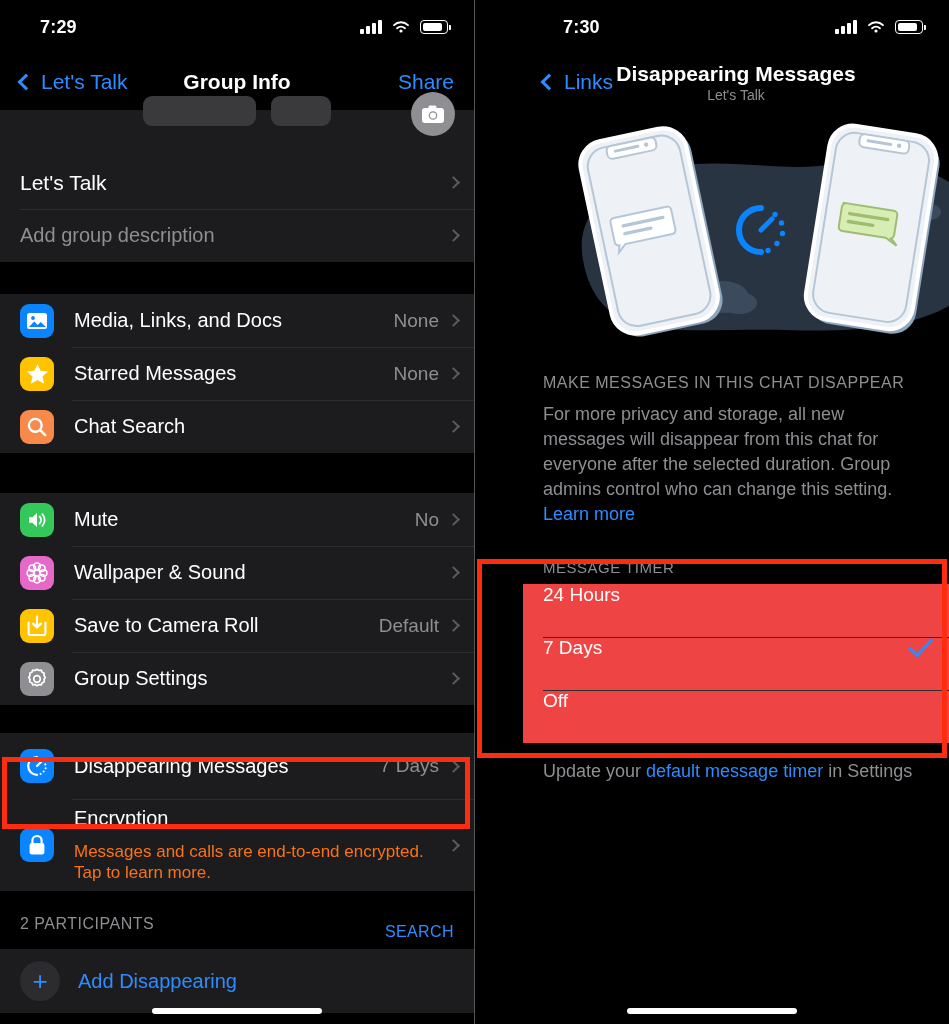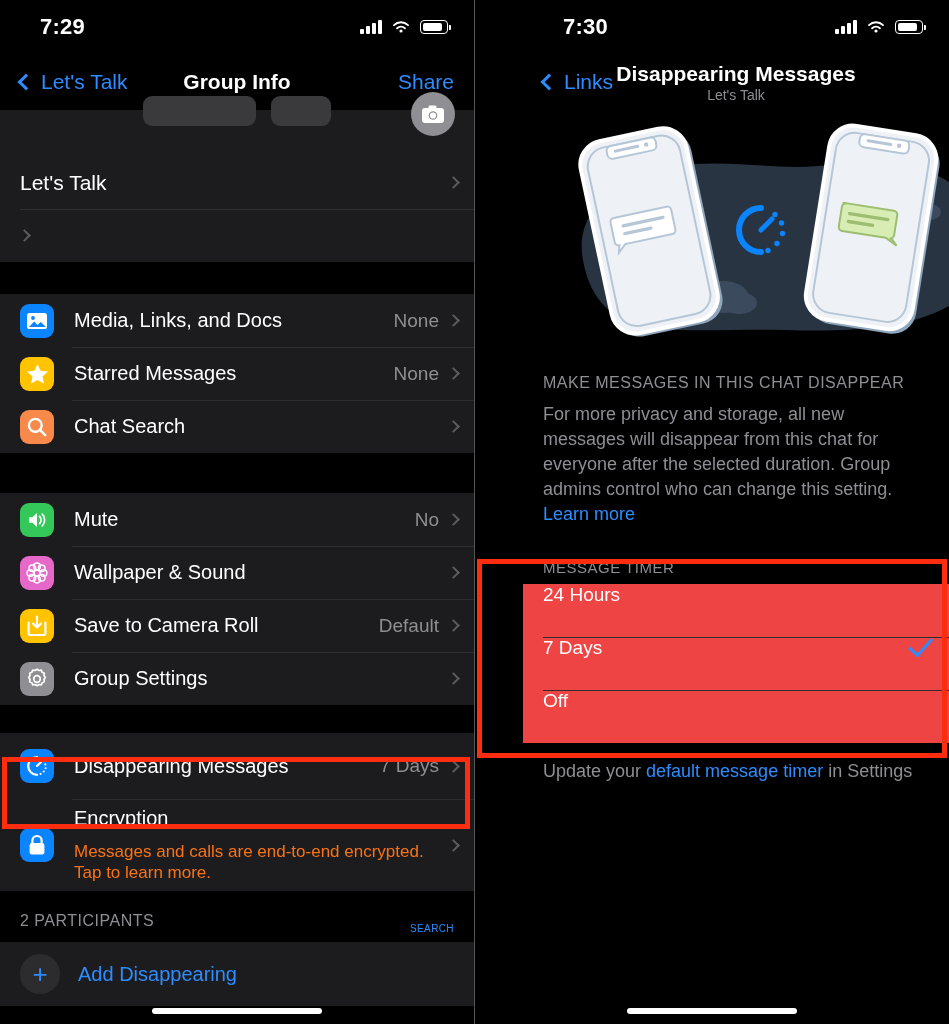--- a/index.html
+++ b/index.html
@@ -13,21 +13,21 @@
   .panel { position: relative; height: 1024px; background: #000; overflow: hidden; }
   .panel-left  { width: 474px; }
   .panel-right { width: 475px; border-left: 1px solid #555; padding-left: 48px; }
 
   
   .statusbar {
     height: 54px; display: flex; align-items: center;
     justify-content: space-between; padding: 0 26px 0 40px;
     background: #000;
   }
-  .status-time { color: #fff; font-size: 22px; font-weight: bold; letter-spacing: .2px; }
+  .status-time { color: #fff; font-size: 18px; font-weight: bold; letter-spacing: .2px; }
   .status-icons { display: flex; align-items: center; gap: 9px; }
   .bars { display: flex; align-items: flex-end; gap: 2px; height: 14px; }
   .bars i { width: 4px; background: #fff; border-radius: 1px; display: block; }
   .bars i:nth-child(1) { height: 5px; }
   .bars i:nth-child(2) { height: 8px; }
   .bars i:nth-child(3) { height: 11px; }
   .bars i:nth-child(4) { height: 14px; background: #fff; }
   .batt {
     width: 28px; height: 14px; border: 1.6px solid #fff;
     border-radius: 4px; position: relative; padding: 2px;
@@ -91,21 +91,21 @@
   }
 
   .subtext { color:#f97316; font-size:17px; line-height:21px; margin-top:11px; }
   .row-col { flex:1; display:flex; flex-direction:column; justify-content:center; padding:8px 0;}
 
   .sec-header {
     display:flex; align-items:center; justify-content:space-between;
     padding: 16px 20px 8px; background:#000;
   }
   .sec-header .lbl { color:#8e8e93; font-size:16px; letter-spacing:.5px; }
-  .sec-header .act { color:#2d8cff; font-size:10px; letter-spacing:.4px; cursor:pointer;margin-top:16px; }
+  .sec-header .act { color:#2d8cff; font-size:16px; letter-spacing:.4px; cursor:pointer;margin-top:16px; }
 
   .add-row { display:flex; align-items:center; padding:12px 20px; background:#1c1c1e; }
   .plus-circle {
     width:40px; height:40px; border-radius:20px; background:#2c2c2e;
     display:flex; align-items:center; justify-content:center; margin-right:18px; flex:none;
     color:#2d8cff; font-size:26px; line-height:1;
   }
   .add-label { color:#2d8cff; font-size:20px; }
 
   
@@ -190,20 +190,21 @@
         </svg>
       </div>
     </div>
 
     <div class="sec">
       <div class="row norule">
         <div class="row-title big">Let's Talk</div>
         <div class="chev"></div>
       </div>
       <div class="row">
+        <div class="row-title dim">Add group description</div>
         <div class="chev"></div>
       </div>
     </div>
 
     <div class="gap" style="height:32px"></div>
 
     <div class="sec">
       <div class="row">
         <div class="icon-sq" style="background:#0a84ff">
           <svg width="22" height="20" viewBox="0 0 22 20">

